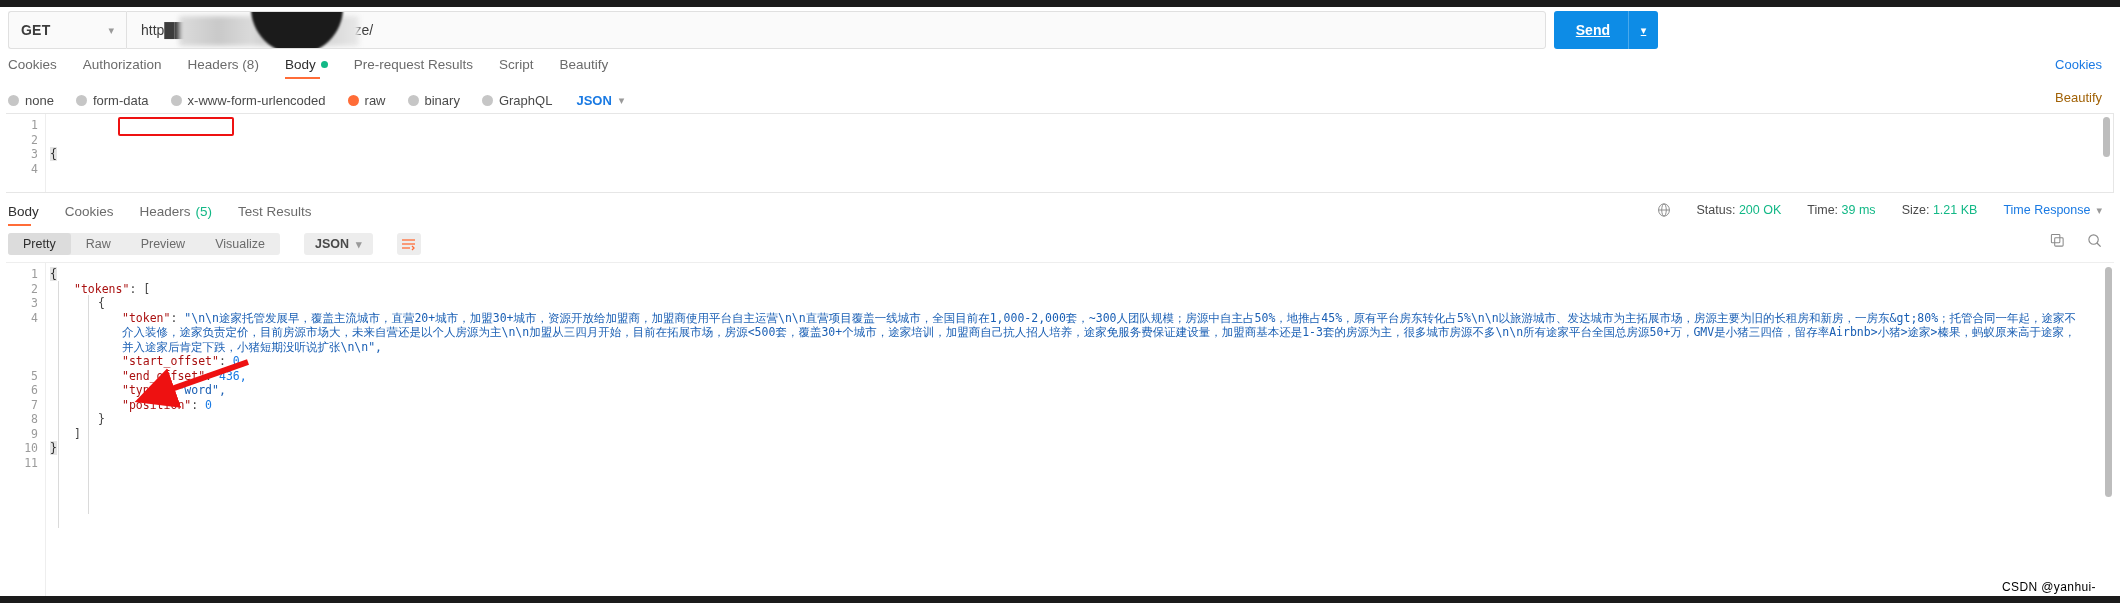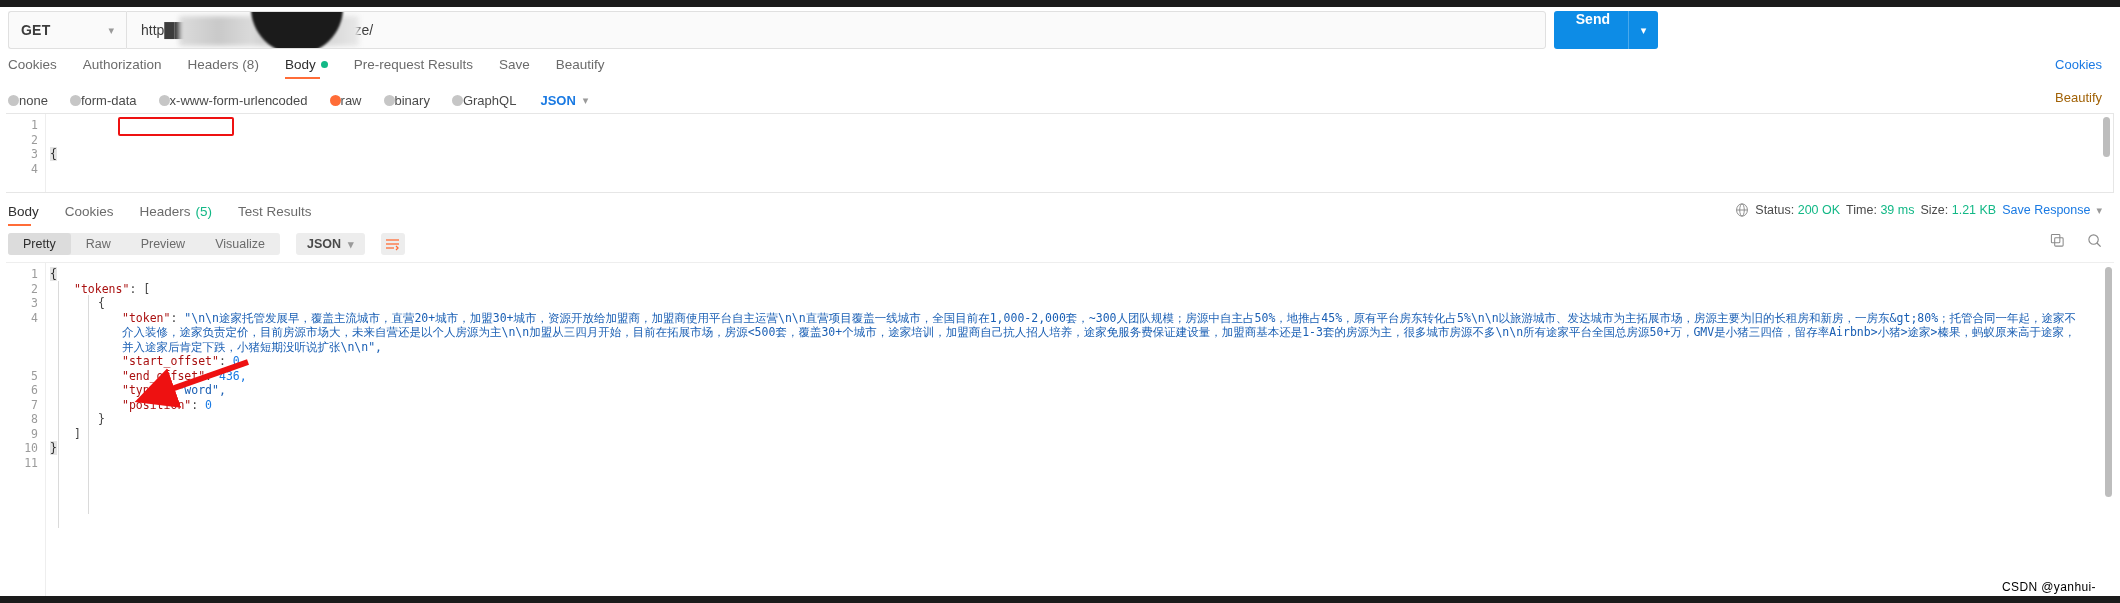--- a/index.html
+++ b/index.html
@@ -42,21 +42,21 @@
     position: absolute; left: 52px; top: 4px; width: 180px; height: 30px;
     background: linear-gradient(90deg,#dcdcdc 0%, #c9c9c9 22%, #dadada 40%, #bfbfbf 58%, #d2d2d2 78%, #e8e8e8 100%);
     filter: blur(2.5px); border-radius: 2px;
   }
   .url-blob {
     position: absolute; left: 124px; top: -12px; width: 92px; height: 54px;
     background: #1b1b1b; border-radius: 0 0 48px 48px; filter: blur(1.2px);
   }
   .send-btn {
     margin-left: 8px; height: 38px; background: #0d8ce6;
-    border-radius: 3px; display: flex; color: #fff;
+    border-radius: 3px; display: flex; align-items: center; color: #fff; text-decoration: underline;
   }
   .send-label { font-size: 14px; font-weight: bold; padding: 0 18px 0 22px; }
   .send-caret {
     width: 30px; height: 38px; display: flex; align-items: center; justify-content: center;
     border-left: 1px solid rgba(255,255,255,.25); font-size: 11px;
   }
 
   
   .req-tabs {
     position: absolute; top: 53px; left: 0; width: 2120px; height: 28px;
@@ -75,21 +75,21 @@
   .cookies-link {
     position: absolute; right: 18px; top: 57px;
     font-size: 13px; color: #1a7ae3;
   }
 
   
   .bodytype-row {
     position: absolute; top: 88px; left: 8px; width: 1400px; height: 24px;
     display: flex; align-items: center;
   }
-  .radio-item { display: flex; align-items: center; margin-right: 22px; white-space: nowrap; }
+  .radio-item { display: flex; align-items: center; gap: 6px; margin-right: 22px; white-space: nowrap; }
   .radio-dot { width: 11px; height: 11px; border-radius: 50%; background: #c6c6c6; }
   .radio-dot.sel { background: #ff6c37; }
   .radio-label { font-size: 13px; color: #4a4a4a; }
   .json-select { display: flex; align-items: center; gap: 7px; margin-left: 2px; }
   .json-select .jlabel { font-size: 13px; color: #1a7ae3; font-weight: bold; }
   .beautify {
     position: absolute; right: 18px; top: 90px; font-size: 13px; color: #a16207;
   }
 
   
@@ -118,30 +118,30 @@
     border: 2px solid #ee1111; border-radius: 2px; pointer-events: none;
   }
 
   
   .resp-tabs {
     position: absolute; top: 202px; left: 8px; height: 24px;
     display: flex; align-items: center;
   }
   .resp-meta {
     position: absolute; right: 18px; top: 203px;
-    display: flex; align-items: flex-start; gap: 6px; font-size: 12.5px; color: #4a4a4a;
+    display: flex; align-items: flex-start; gap: 26px; font-size: 12.5px; color: #4a4a4a;
   }
   .meta-num { color: #12b886; }
   .save-resp { color: #1a7ae3; display: flex; align-items: center; gap: 6px; }
   .globe-ico { width: 14px; height: 14px; }
 
   
   .resp-toolbar {
     position: absolute; top: 232px; left: 8px; height: 24px;
-    display: flex; align-items: center; gap: 16px;
+    display: flex; align-items: center; gap: 24px;
   }
   .seg {
     display: flex; background: #ededed; border-radius: 3px; height: 22px; align-items: center;
   }
   .seg-item {
     font-size: 12.5px; color: #6b6b6b; padding: 0 15px; line-height: 22px; height: 22px;
   }
   .seg-item.active { background: #dcdcdc; color: #2e2e2e; border-radius: 3px; }
   .fmt-select {
     display: flex; align-items: center; gap: 7px; background: #ededed;
@@ -226,21 +226,21 @@
       <span>Headers (8)</span>
     </div>
   <div class="rtab active">
     <span>Body</span>
     <span class="dot-green"></span>
   </div>
   <div class="rtab">
       <span>Pre-request Results</span>
     </div>
   <div class="rtab">
-      <span>Save</span>
+      <span>Script</span>
     </div>
   <div class="rtab">
       <span>Beautify</span>
     </div>
 </div>
 <div class="cookies-link">Cookies</div>
 
 <div class="bodytype-row">
   <div class="radio-item">
     <span class="radio-dot"></span>
@@ -318,21 +318,21 @@
   </span>
   <span>
     <span>Time:</span>
     <span class="meta-num">39 ms</span>
   </span>
   <span>
     <span>Size:</span>
     <span class="meta-num">1.21 KB</span>
   </span>
   <span class="save-resp">
-    <span>Save Response</span>
+    <span>Time Response</span>
     <span class="caret">▾</span>
   </span>
 </div>
 
 <div class="resp-toolbar">
   <div class="seg">
     <span class="seg-item active">Pretty</span>
     <span class="seg-item">Raw</span>
     <span class="seg-item">Preview</span>
     <span class="seg-item">Visualize</span>

